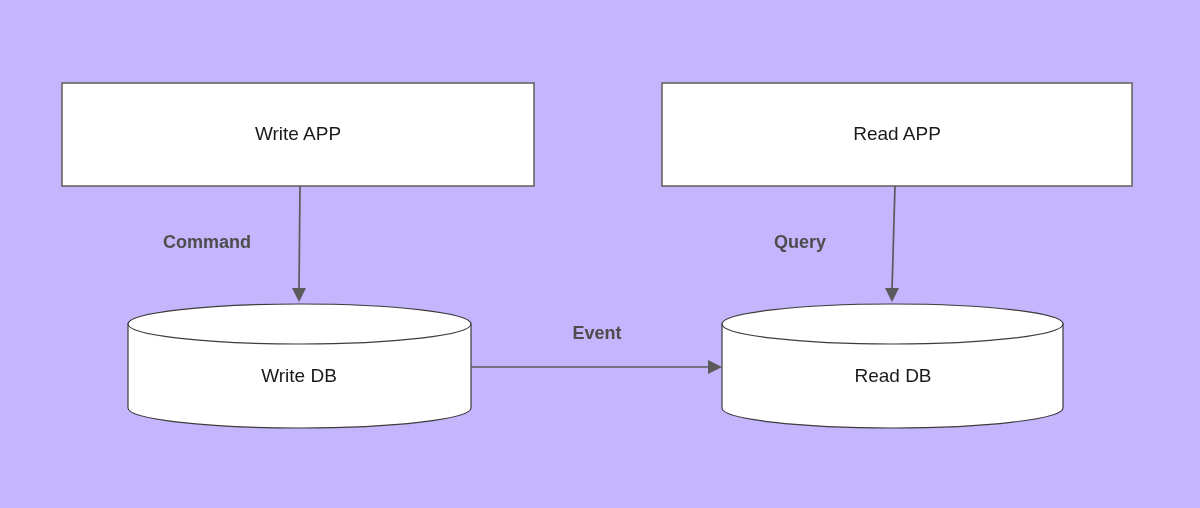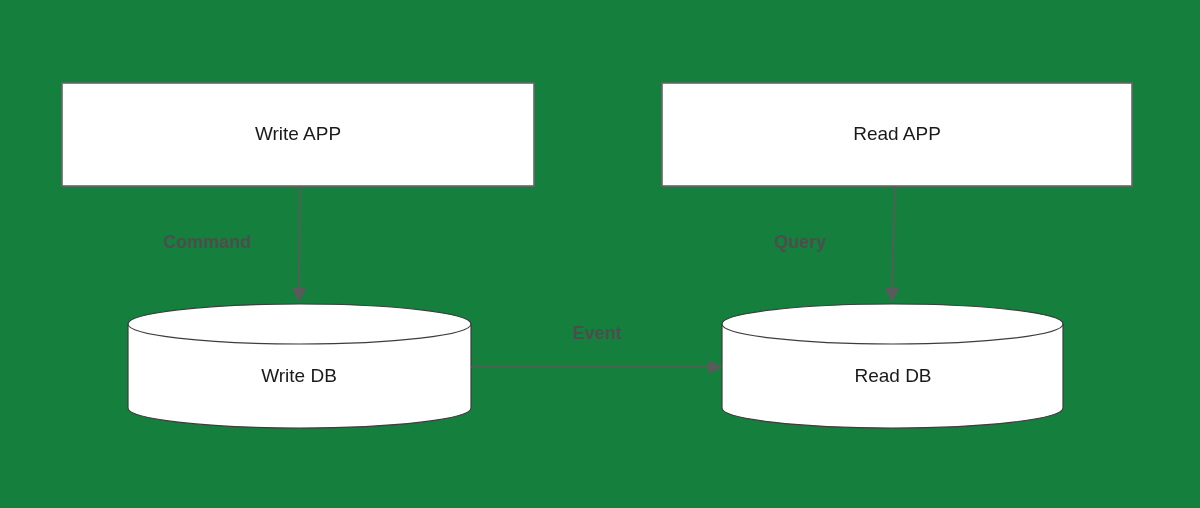--- a/index.html
+++ b/index.html
@@ -7,21 +7,21 @@
     padding: 0;
     background: #ffffff;
   }
   body {
     font-family: "Liberation Sans", sans-serif;
   }
   #canvas {
     position: relative;
     width: 1200px;
     height: 508px;
-    background: #15803d;
+    background: #c4b5fd;
     overflow: hidden;
   }
   #diagram-svg {
     position: absolute;
     left: 0;
     top: 0;
     width: 1200px;
     height: 508px;
   }
   .node-label {

